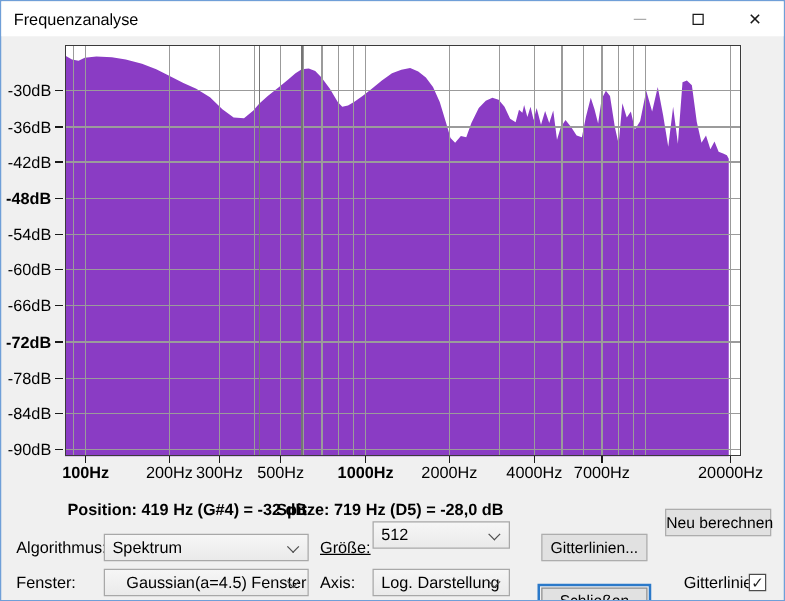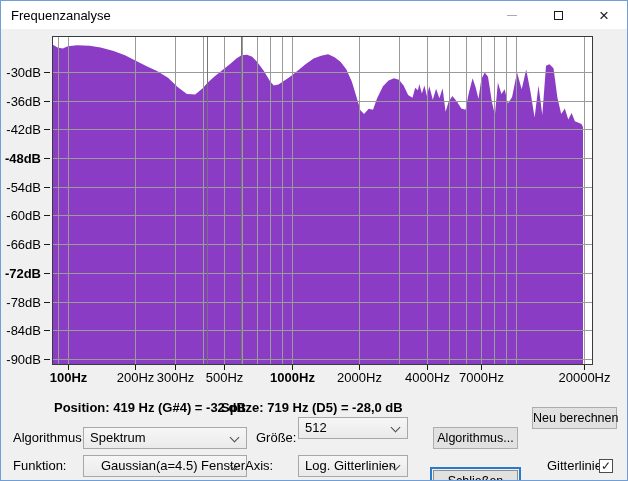--- a/index.html
+++ b/index.html
@@ -147,36 +147,36 @@
     <div class="status">
       <span class="pos">Position: 419 Hz (G#4) = -32 dB</span>
       <span class="peak">Spitze: 719 Hz (D5) = -28,0 dB</span>
     </div>
 
     <span class="ctl-label" style="left:12px;top:398px;">Algorithmus:</span>
     <div class="combo" style="left:82px;top:398px;width:164px;">
       <span>Spektrum</span>
       <span class="chev"></span>
     </div>
-    <span class="ctl-label" style="left:255px;top:398px;">Größe:</span>
+    <span class="ctl-label" style="left:255px;top:398px;text-decoration:underline;">Größe:</span>
     <div class="combo" style="left:297px;top:388px;width:110px;">
       <span>512</span>
       <span class="chev"></span>
     </div>
-    <button class="btn" style="left:432px;top:398px;width:85px;">Algorithmus...</button>
+    <button class="btn" style="left:432px;top:398px;width:85px;">Gitterlinien...</button>
     <button class="btn" style="left:531px;top:378px;width:85px;">Neu berechnen</button>
 
-    <span class="ctl-label" style="left:12px;top:426px;">Funktion:</span>
+    <span class="ctl-label" style="left:12px;top:426px;">Fenster:</span>
     <div class="combo" style="left:82px;top:426px;width:164px;padding-left:17px;">
       <span>Gaussian(a=4.5) Fenster</span>
       <span class="chev"></span>
     </div>
-    <span class="ctl-label" style="left:244px;top:426px;">Axis:</span>
+    <span class="ctl-label" style="left:255px;top:426px;">Axis:</span>
     <div class="combo" style="left:297px;top:426px;width:110px;">
-      <span>Log. Gitterlinien</span>
+      <span>Log. Darstellung</span>
       <span class="chev"></span>
     </div>
     <button class="btn default" style="left:432px;top:426px;width:85px;margin-top:15px;">Schließen</button>
     <span class="ctl-label" style="left:546px;top:426px;">Gitterlinien</span>
     <span class="checkbox" style="left:598px;top:430px;">
       <span class="check">✓</span>
     </span>
   </div>
 </div>
 

